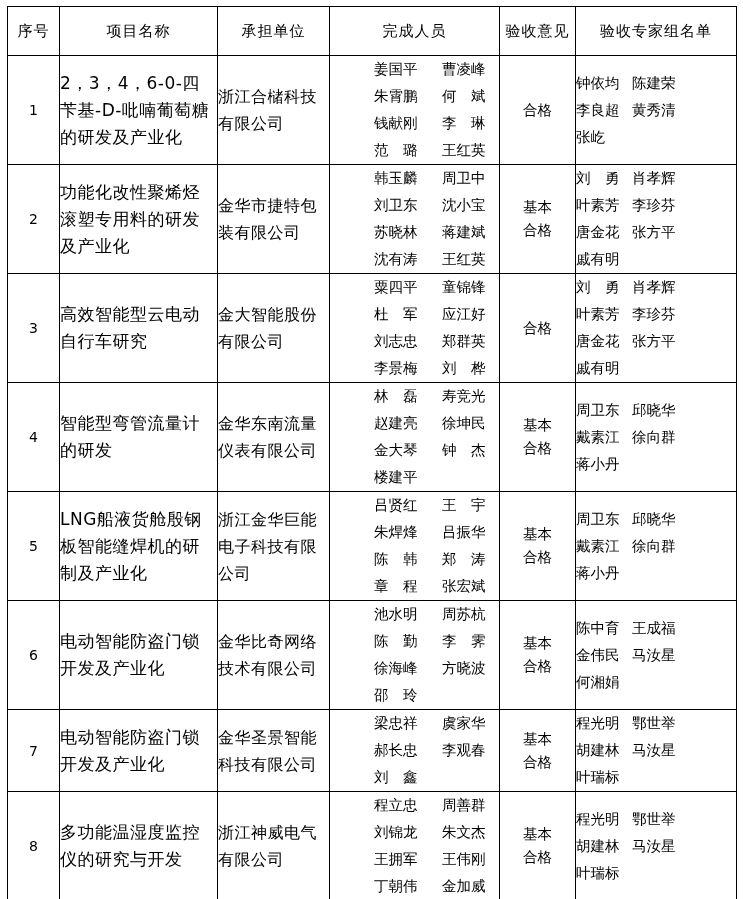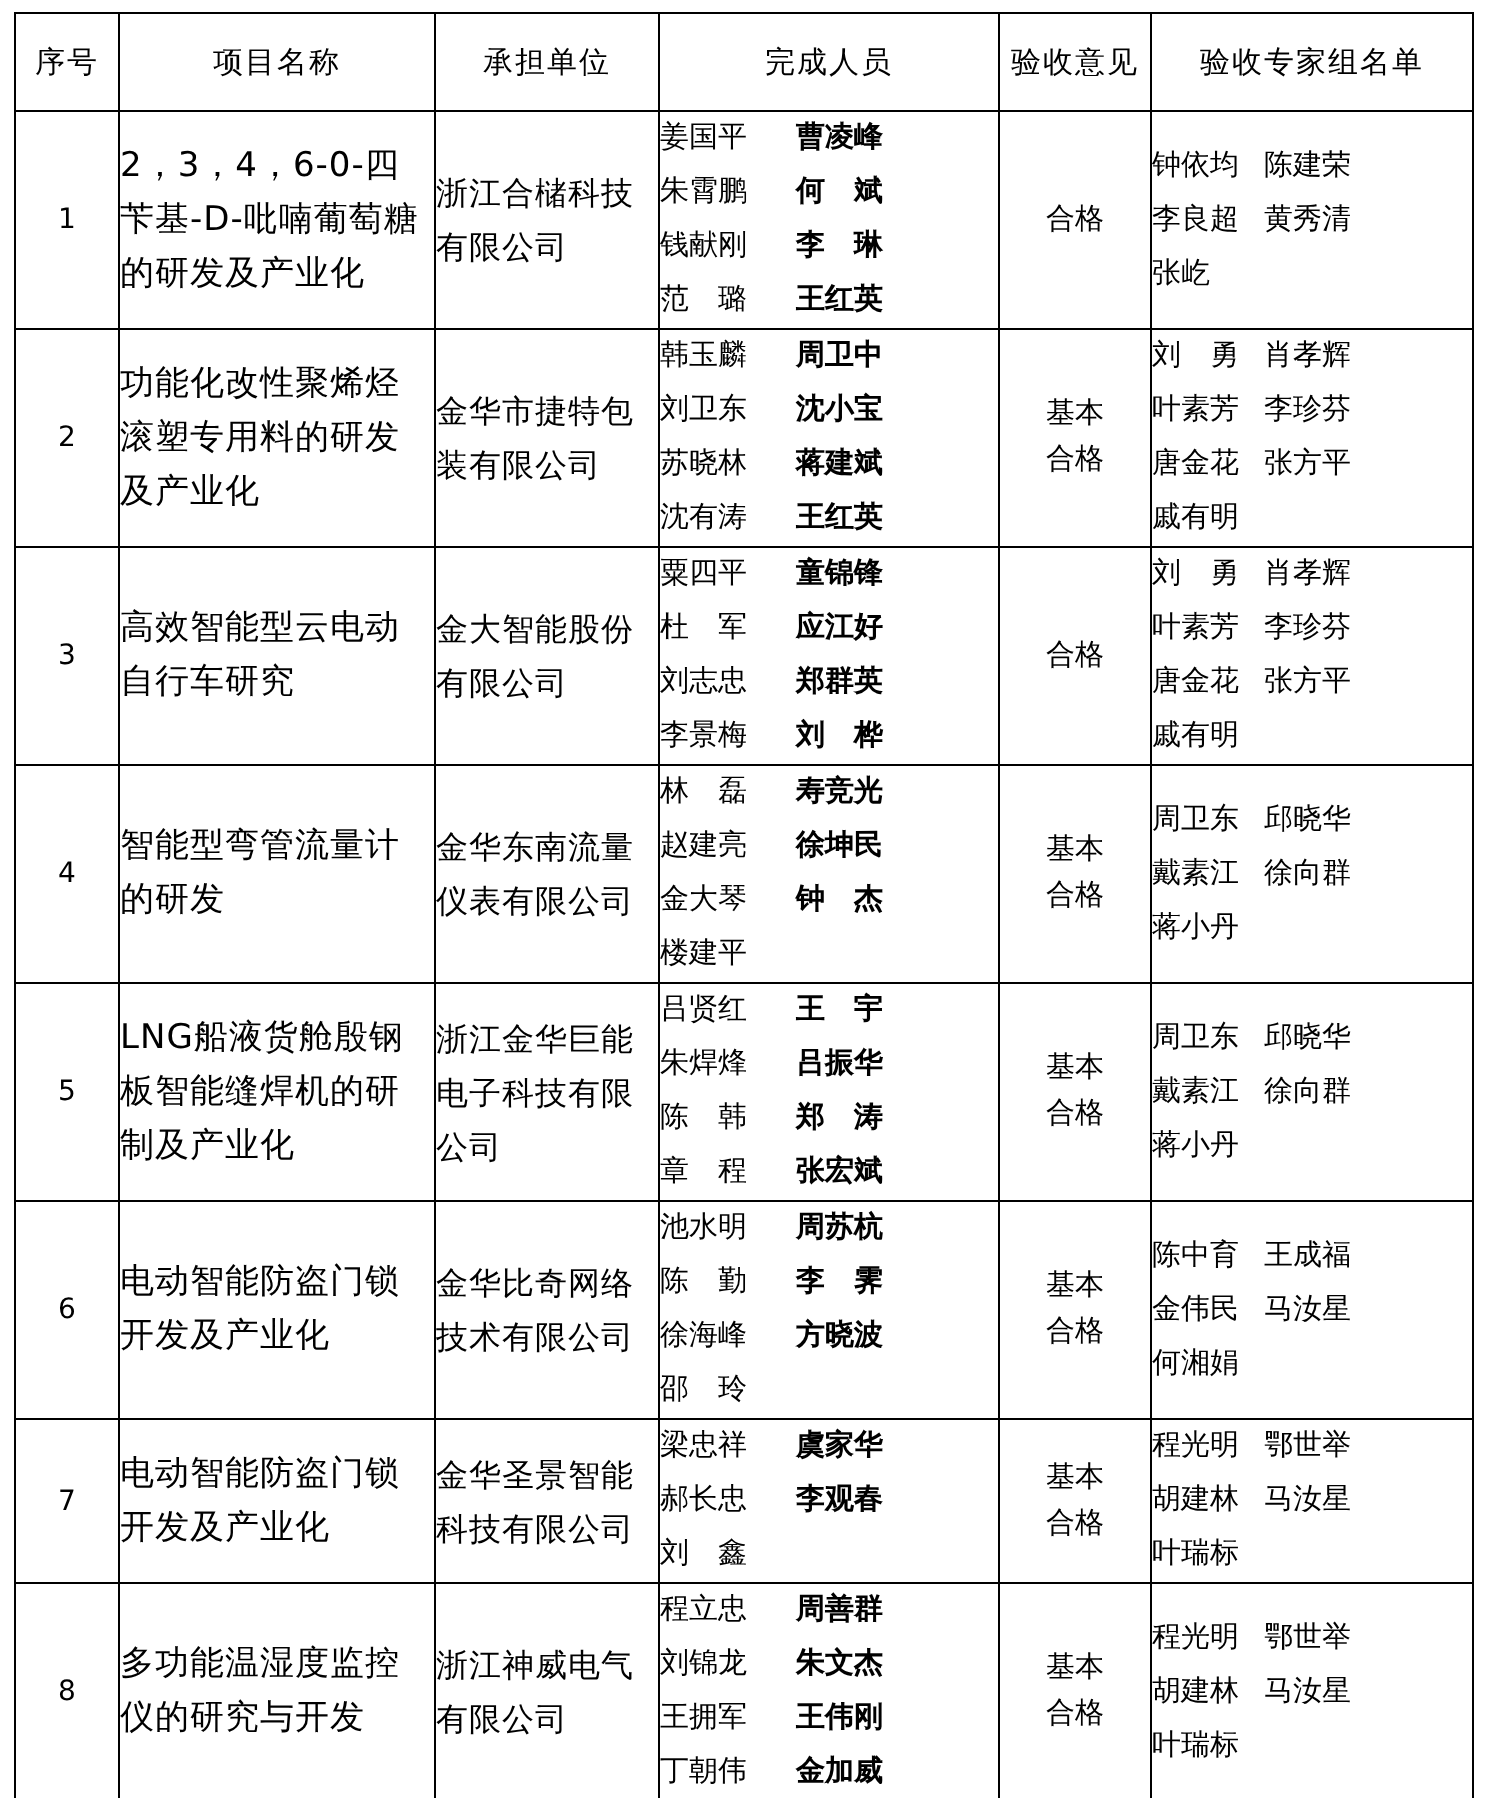--- a/index.html
+++ b/index.html
@@ -70,24 +70,24 @@
     line-height: 27px;
   }
   .people-row {
     display: flex;
     justify-content: flex-start;
     white-space: pre;
   }
   .people-row .p1 {
     width: 68px;
     display: inline-block;
+    margin-left: 44px;
   }
   .people-row .p2 {
     display: inline-block;
-    font-weight: bold;
   }
   .exp-row {
     display: flex;
     white-space: pre;
     align-items: flex-end;
   }
   .exp-row .e1 {
     width: 56px;
     display: inline-block;
   }

